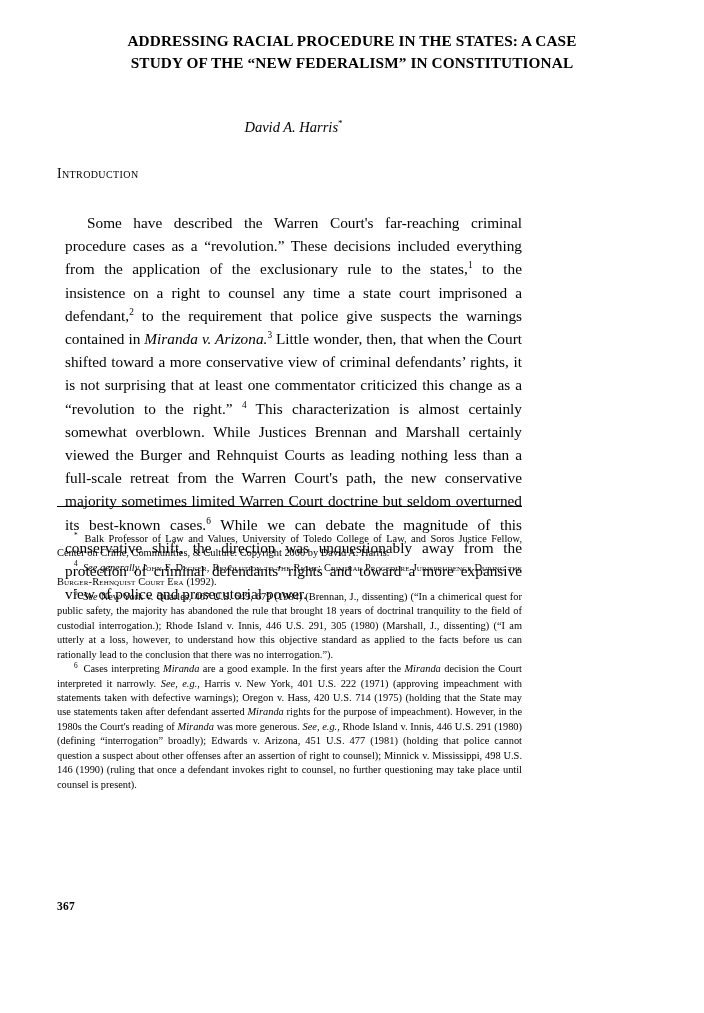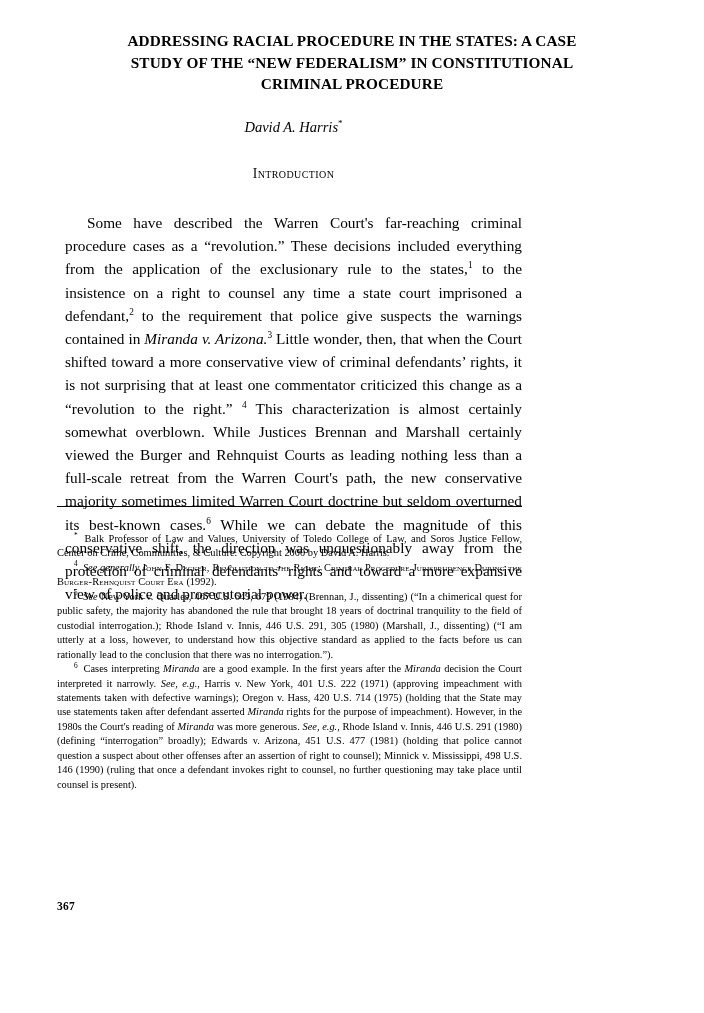--- a/index.html
+++ b/index.html
@@ -54,21 +54,20 @@
     vertical-align: super;
     line-height: 0;
   }
 
   
   .section-heading {
     position: absolute;
     left: 57px;
     top: 165px;
     width: 473px;
-    text-align: center;
     font-size: 13.6px;
     font-variant: small-caps;
     letter-spacing: 0.4px;
     line-height: 18px;
   }
 
   
   .body-text {
     position: absolute;
     left: 57px;
@@ -134,21 +133,20 @@
   }
 </style>
 </head>
 <body>
 
 <div class="page">
 
   <div class="title-block">
     <span class="title-line">ADDRESSING RACIAL PROCEDURE IN THE STATES:  A CASE</span>
     <span class="title-line">STUDY OF THE “NEW FEDERALISM” IN CONSTITUTIONAL</span>
-    <span class="title-line">CRIMINAL PROCEDURE</span>
   </div>
 
   <div class="author">
     <span>David A. Harris</span><sup>*</sup>
   </div>
 
   <div class="section-heading">Introduction</div>
 
   <div class="body-text">
     <p>Some have described the Warren Court's far-reaching criminal procedure cases as a “revolution.”  These decisions included everything from the application of the exclusionary rule to the states,<sup>1</sup> to the insistence on a right to counsel any time a state court imprisoned a defendant,<sup>2</sup> to the requirement that police give suspects the warnings contained in <i>Miranda v. Arizona.</i><sup>3</sup>  Little wonder, then, that when the Court shifted toward a more conservative view of criminal defendants’ rights, it is not surprising that at least one commentator criticized this change as a “revolution to the right.” <sup>4</sup>  This characterization is almost certainly somewhat overblown.  While Justices Brennan and Marshall certainly viewed the Burger and Rehnquist Courts as leading nothing less than a full-scale retreat from the Warren Court's path, the new conservative majority sometimes limited Warren Court doctrine but seldom overturned its best-known cases.<sup>6</sup>  While we can debate the magnitude of this conservative shift, the direction was unquestionably away from the protection of criminal defendants' rights and toward a more expansive view of police and prosecutorial power.</p>

